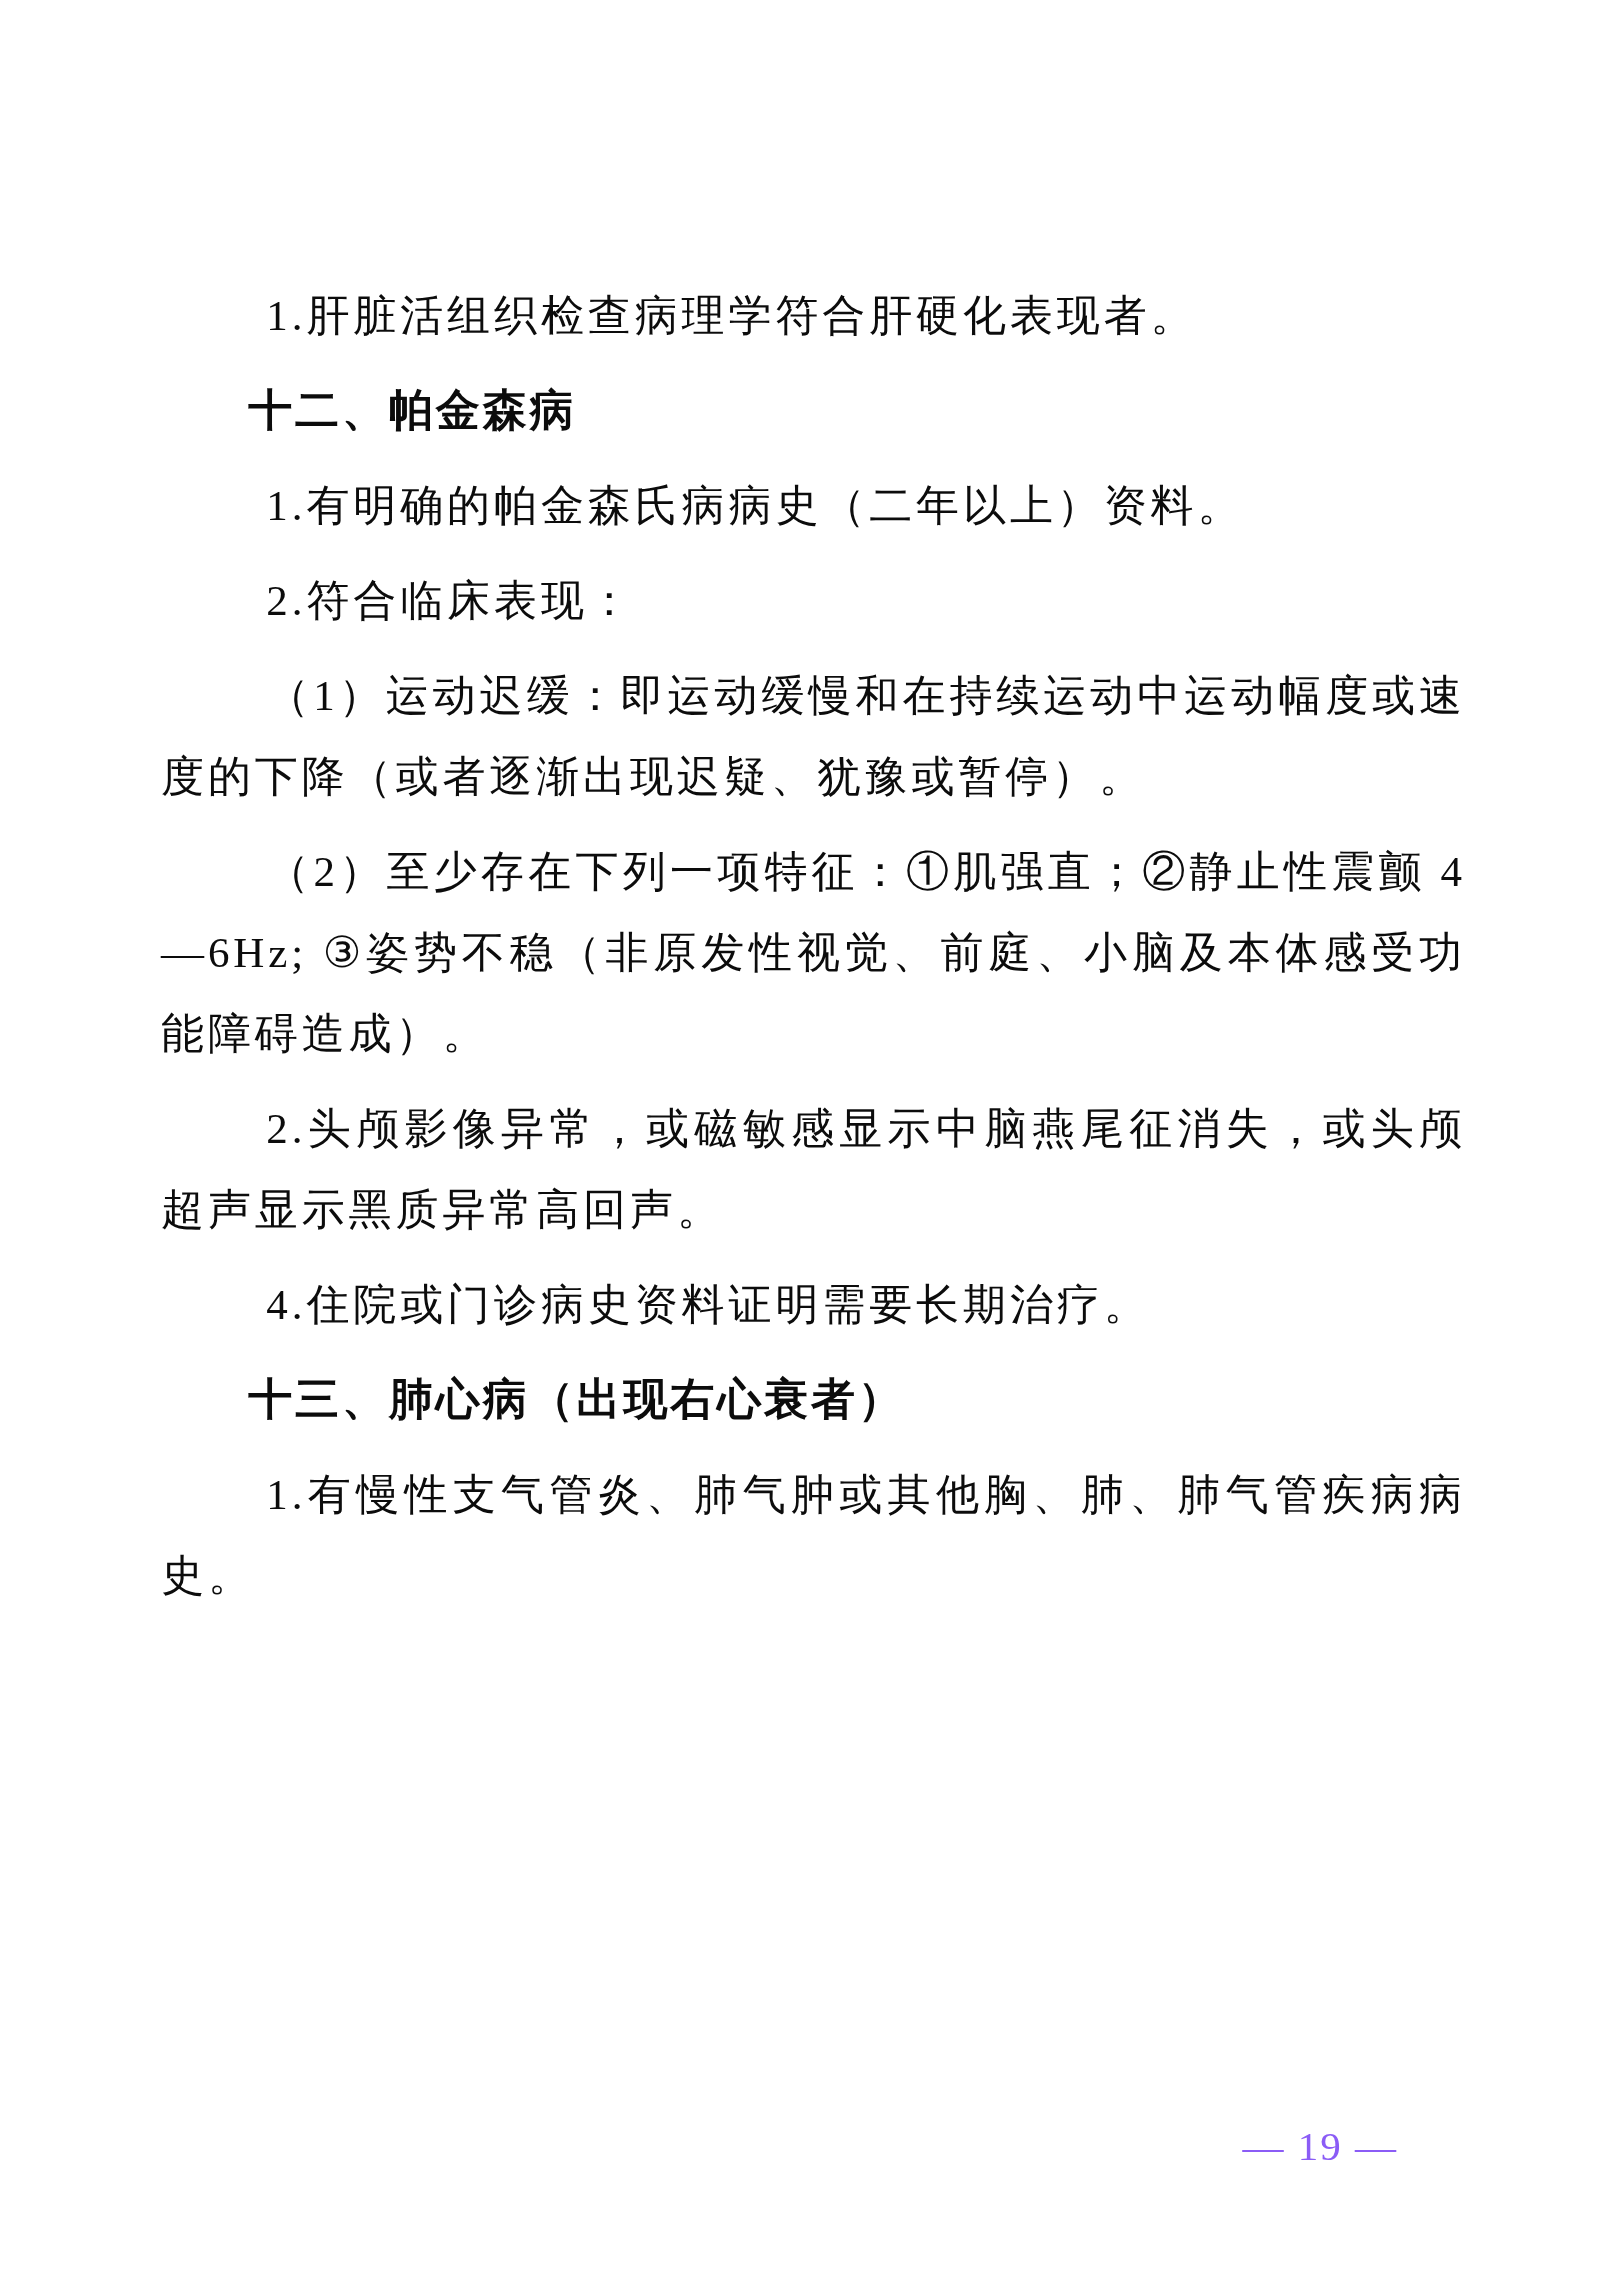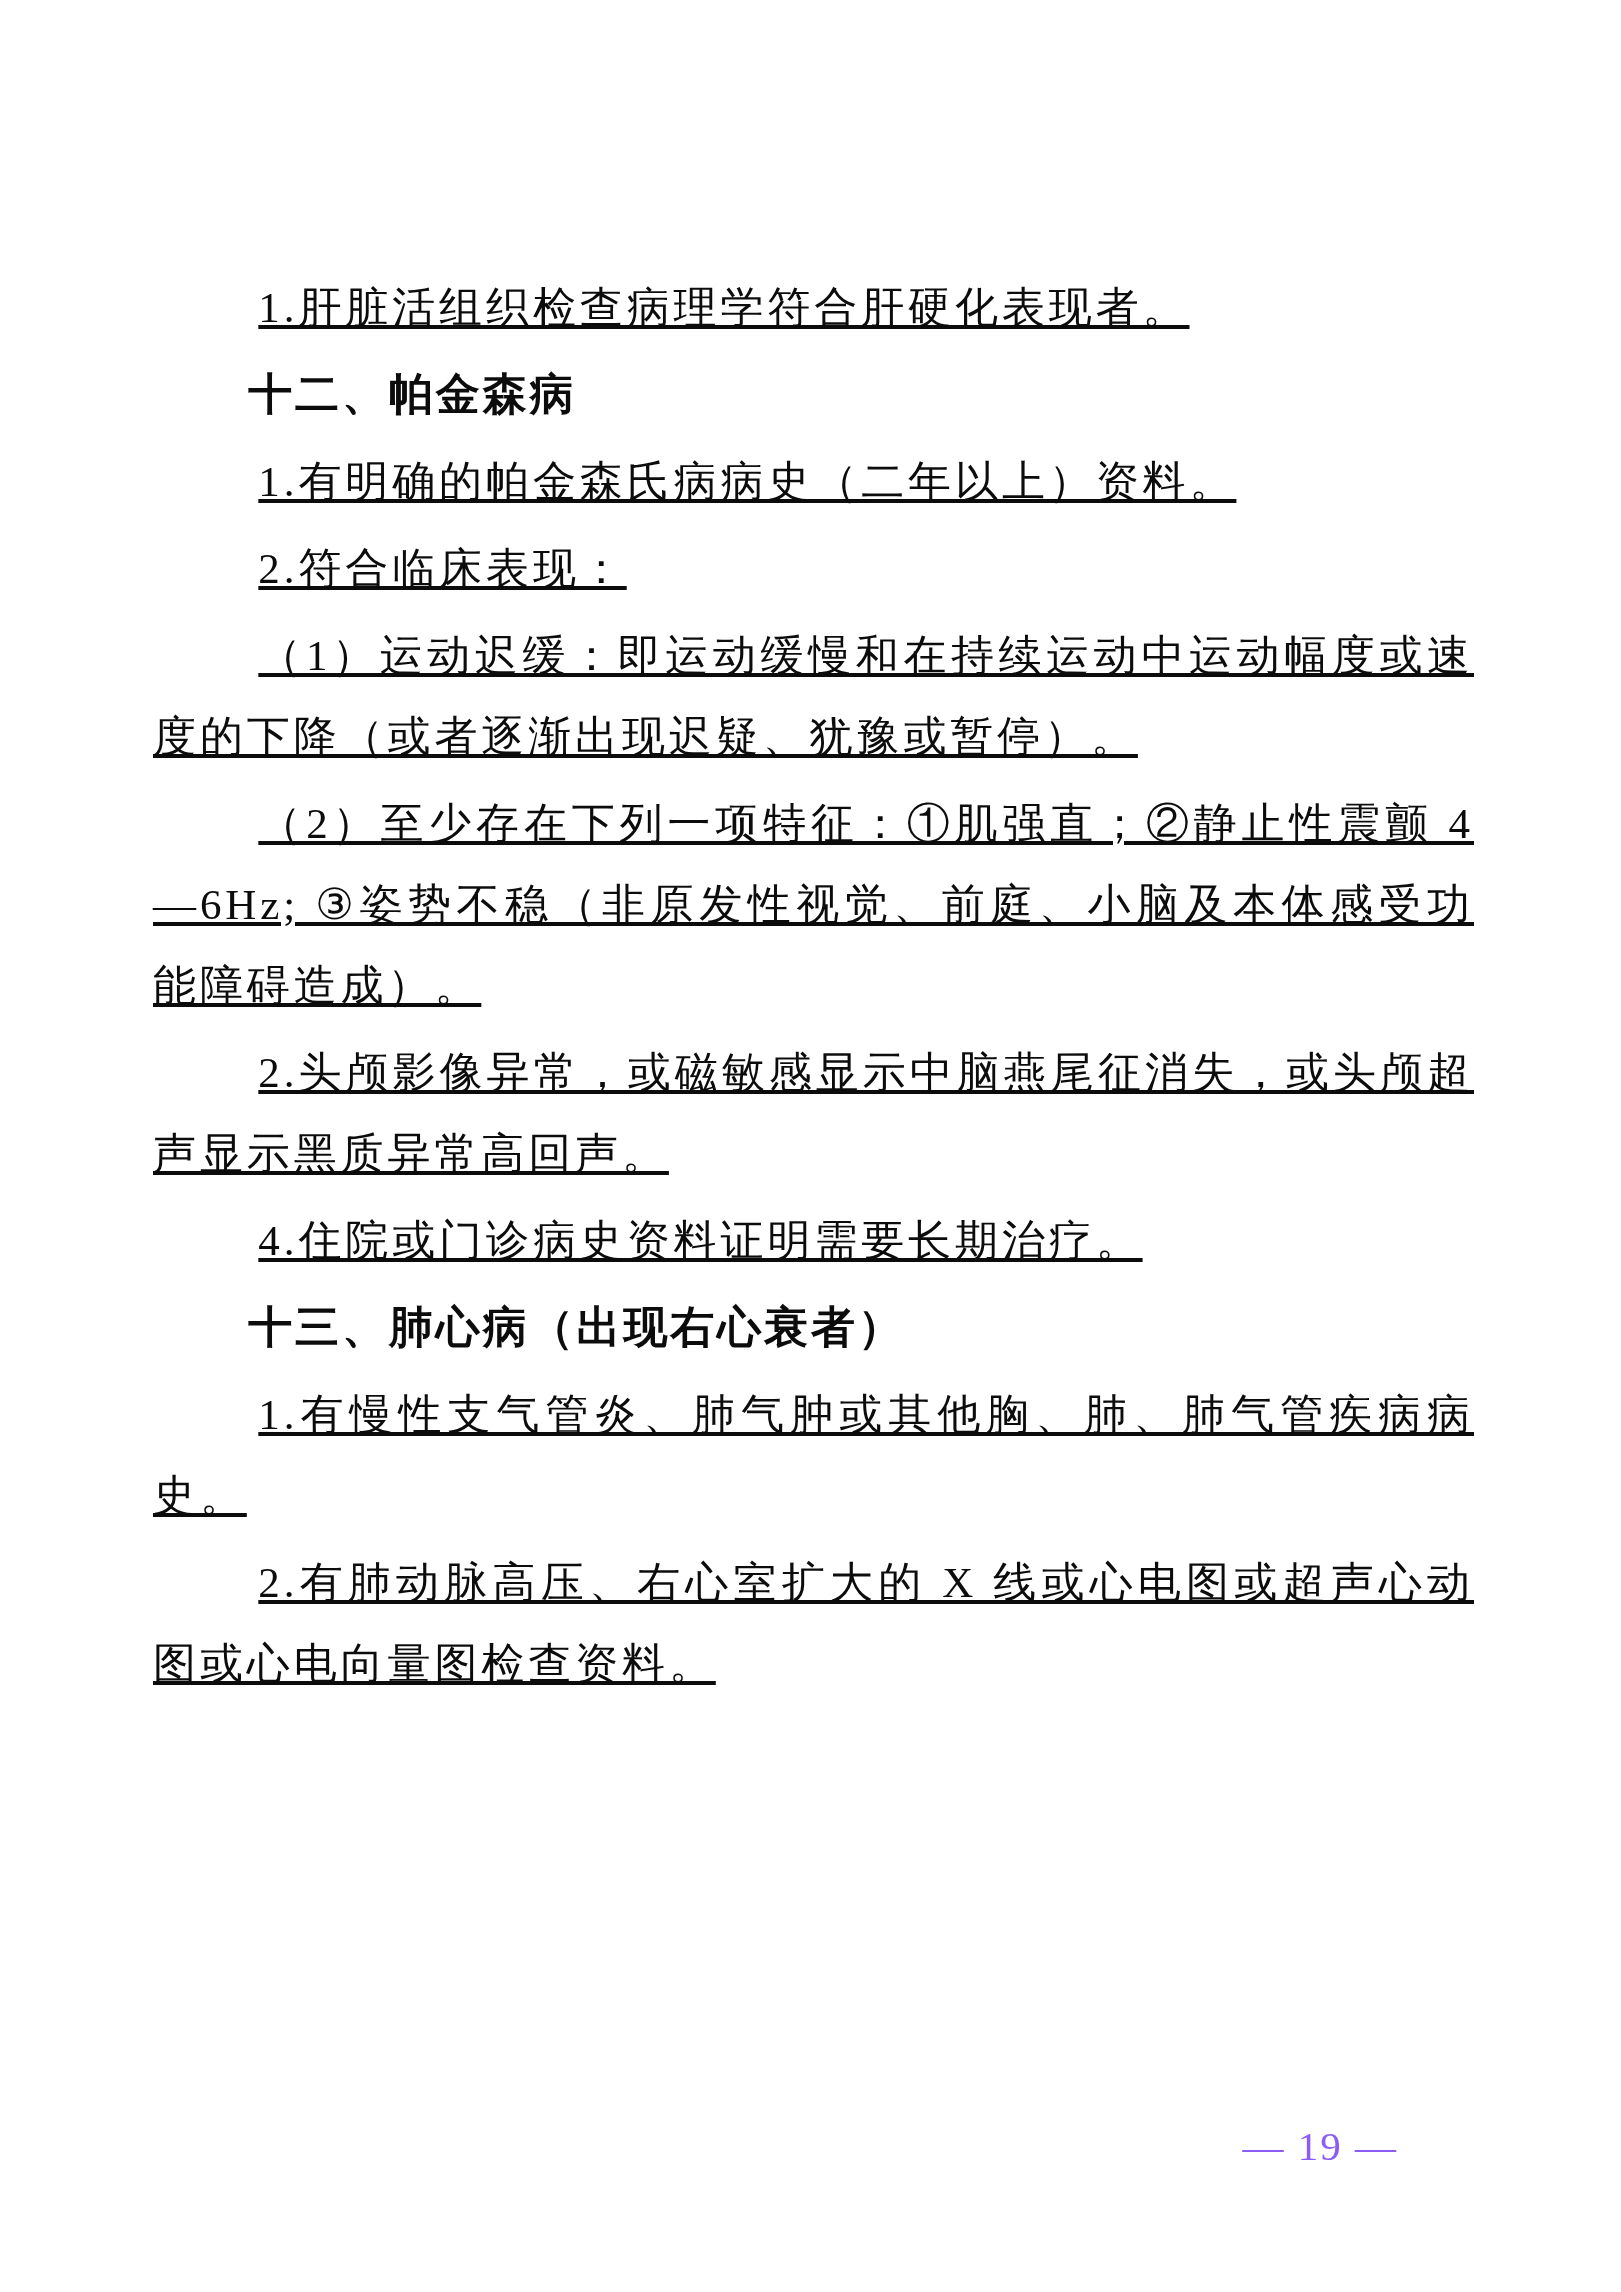--- a/index.html
+++ b/index.html
@@ -12,29 +12,28 @@
     font-family: "Liberation Serif", "DejaVu Serif", serif;
     color: #0c0c0c;
   }
   .doc-content {
     position: absolute;
     left: 147px;
     top: 261px;
     width: 1333px;
   }
   .para {
-    margin: 6px;
+    margin: 14px;
     font-size: 43px;
     line-height: 81px;
     letter-spacing: 3.9px;
     text-align: justify;
     text-justify: inter-character;
     text-indent: 2.45em;
     word-break: break-all;
-    text-decoration: underline;
   }
   .heading {
     margin: 0;
     font-family: Liberation Serif, serif;
     font-weight: bold;
     font-size: 44px;
     line-height: 81px;
     letter-spacing: 2.9px;
     text-indent: 2.3em;
   }
@@ -55,19 +54,18 @@
   <p class="para">1.肝脏活组织检查病理学符合肝硬化表现者。</p>
   <h2 class="heading">十二、帕金森病</h2>
   <p class="para">1.有明确的帕金森氏病病史（二年以上）资料。</p>
   <p class="para">2.符合临床表现：</p>
   <p class="para">（1）运动迟缓：即运动缓慢和在持续运动中运动幅度或速度的下降（或者逐渐出现迟疑、犹豫或暂停）。</p>
   <p class="para">（2）至少存在下列一项特征：①肌强直；②静止性震颤 4—6Hz; ③姿势不稳（非原发性视觉、前庭、小脑及本体感受功能障碍造成）。</p>
   <p class="para">2.头颅影像异常，或磁敏感显示中脑燕尾征消失，或头颅超声显示黑质异常高回声。</p>
   <p class="para">4.住院或门诊病史资料证明需要长期治疗。</p>
   <h2 class="heading">十三、肺心病（出现右心衰者）</h2>
   <p class="para">1.有慢性支气管炎、肺气肿或其他胸、肺、肺气管疾病病史。</p>
-  <p class="para">2.有肺动脉高压、右心室扩大的 X 线或心电图或超声心动图或心电向量图检查资料。</p>
 </main>
 
 <footer class="page-footer">
   <span>— 19 —</span>
 </footer>
 
 
 </body></html>

